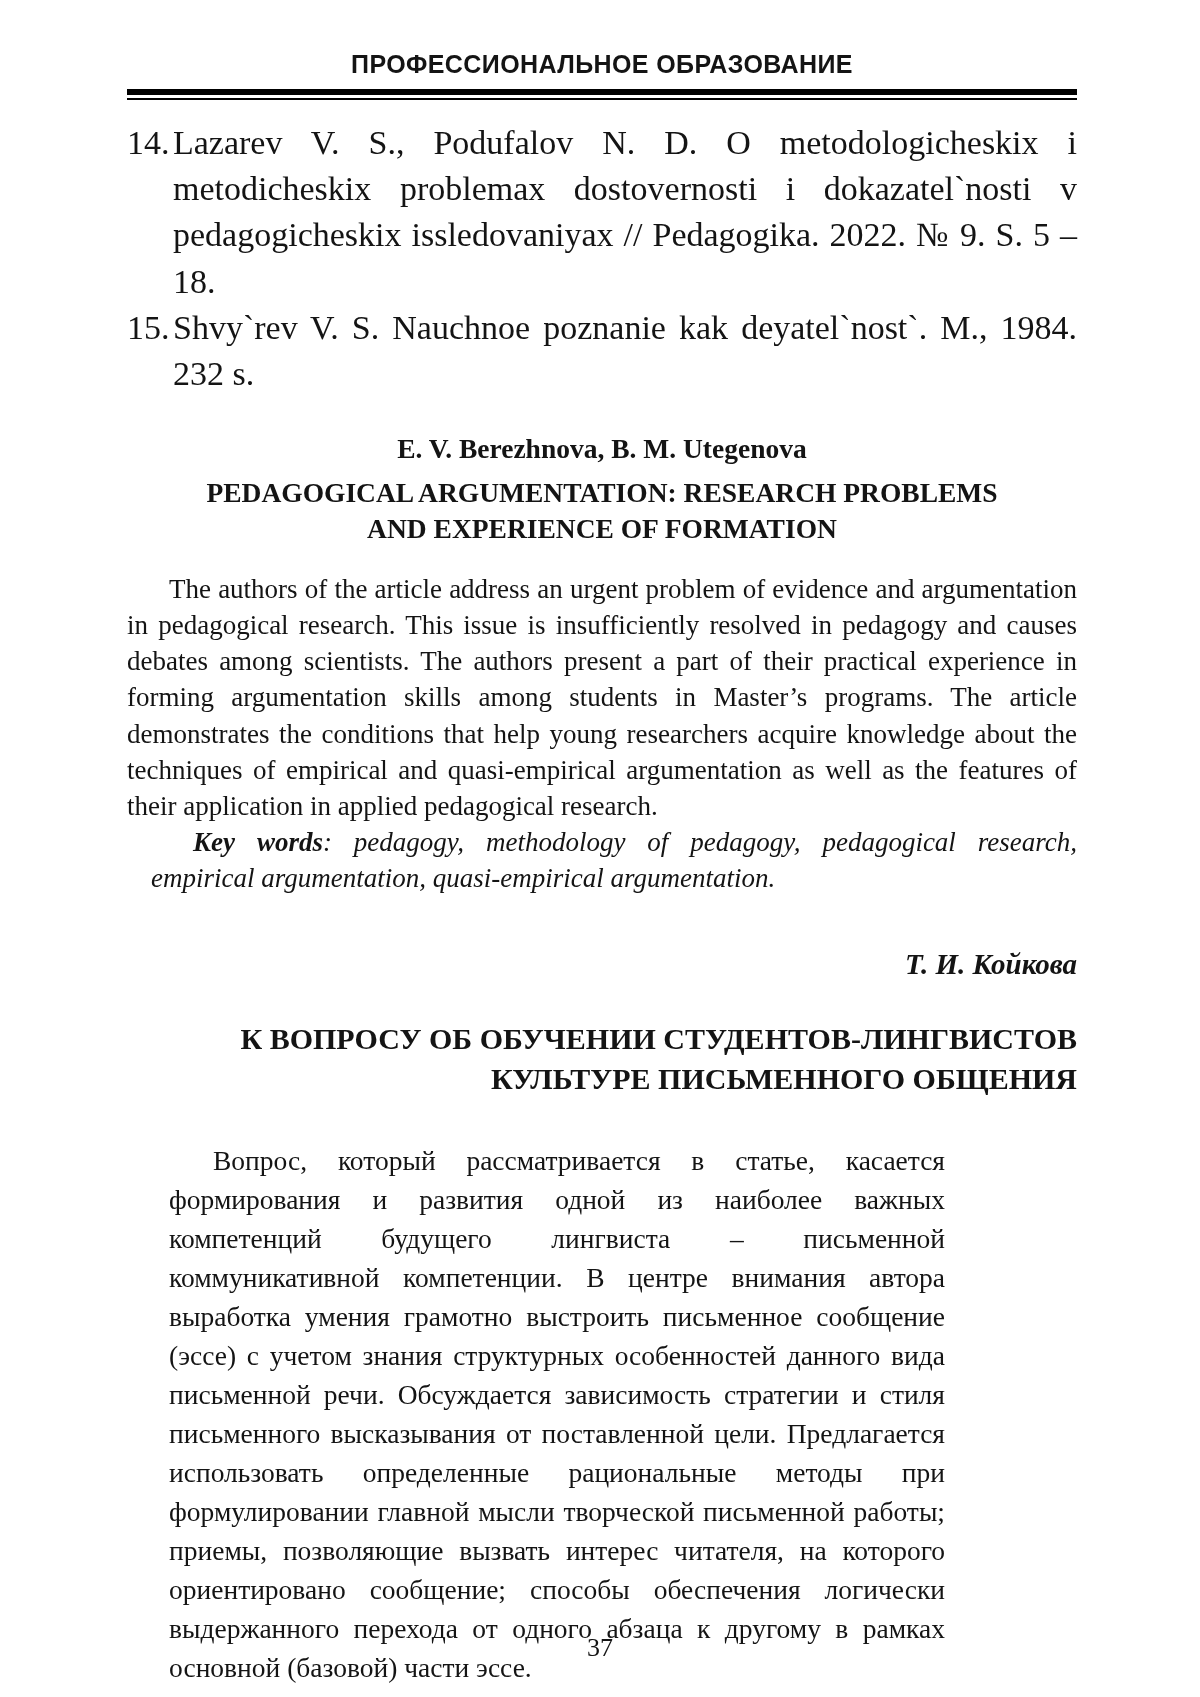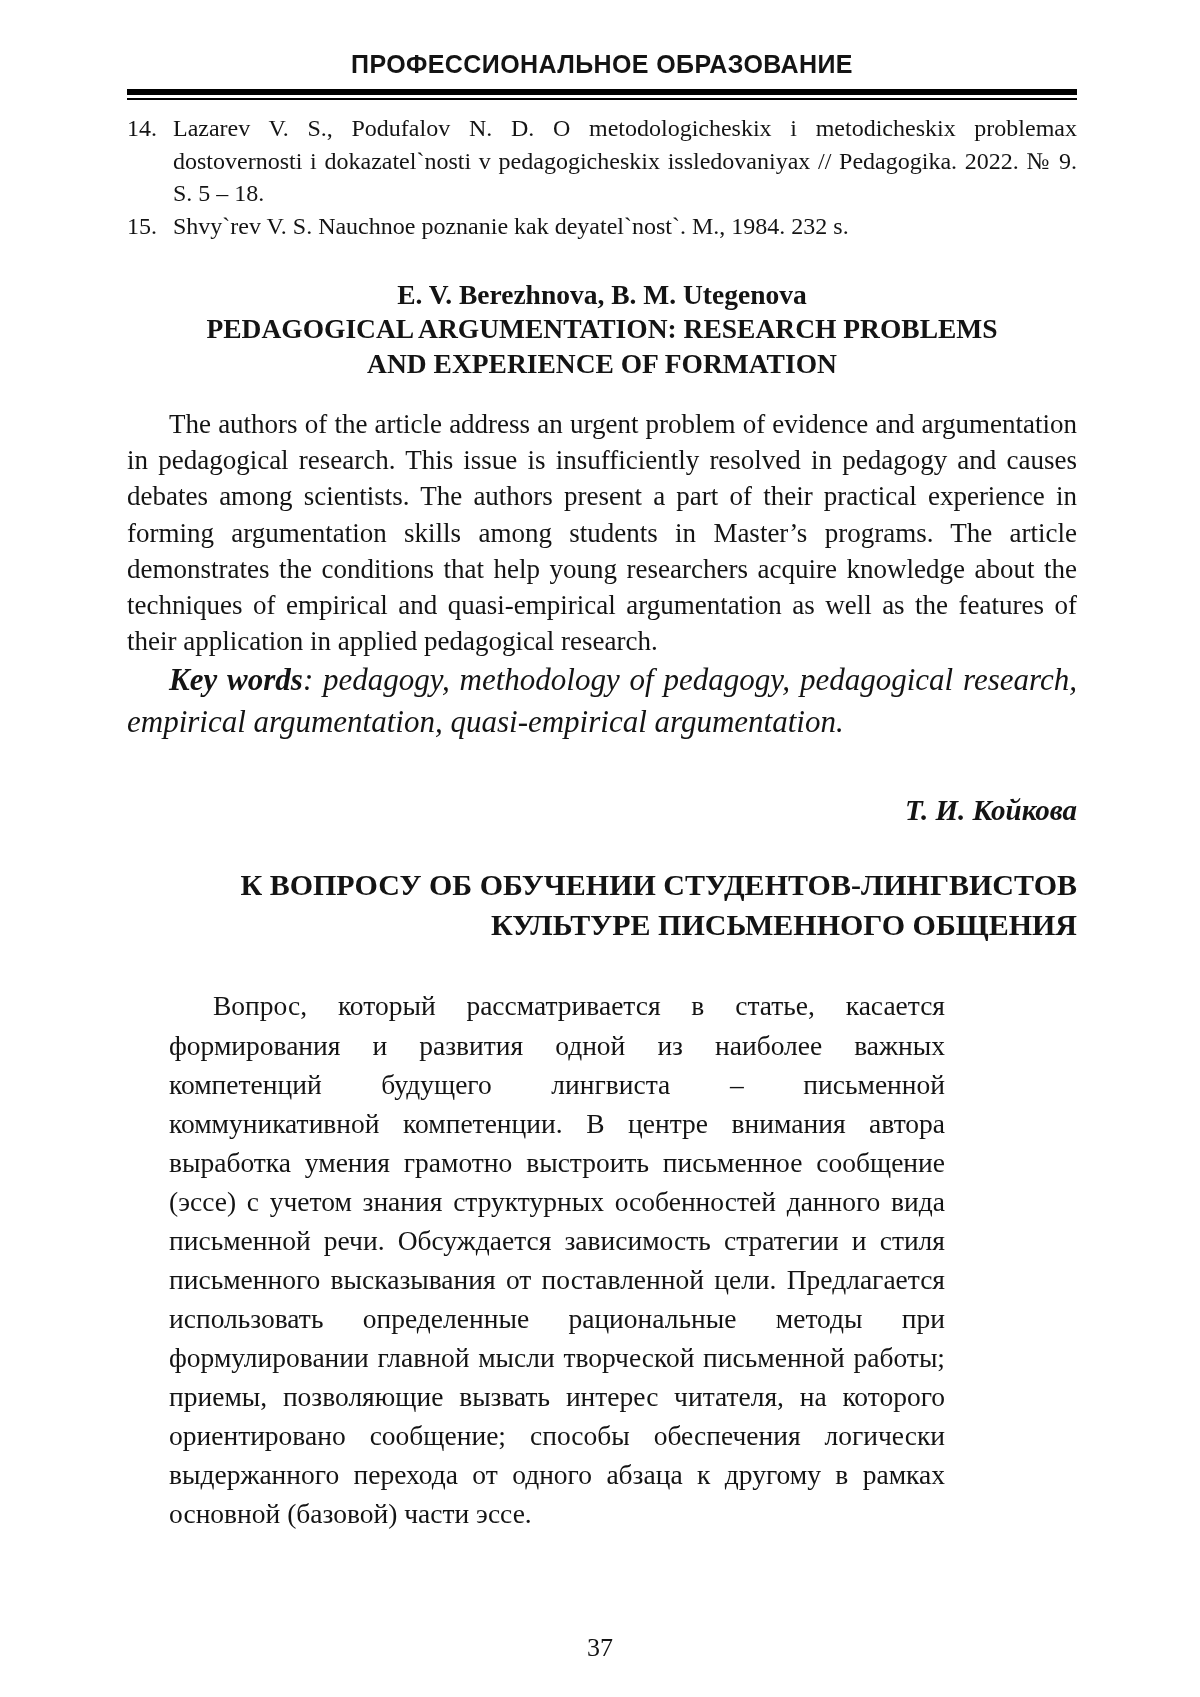--- a/index.html
+++ b/index.html
@@ -22,59 +22,61 @@
     font-size: 25px;
     letter-spacing: 0.4px;
   }
   .double-rule {
     margin-top: 10px;
     height: 3px;
     border-top: 6px solid #000;
     border-bottom: 2px solid #000;
   }
   .refs {
-    margin-top: 12px;
-    font-size: 24px;
+    margin-top: 20px;
+    font-size: 34px;
     line-height: 1.36;
   }
   .ref {
     display: flex;
   }
   .ref-num {
     flex: 0 0 46px;
   }
   .ref-text {
     flex: 1;
     text-align: justify;
   }
   .article-en { margin-top: 36px; }
   .authors-line {
     text-align: center;
     font-weight: 700;
     font-size: 27.5px;
   }
   .title-en {
+    margin-top: 10px;
     text-align: center;
     font-weight: 700;
     font-size: 27.5px;
     line-height: 1.3;
   }
   .abstract-en {
     margin-top: 24px;
     font-size: 27px;
     line-height: 1.34;
     text-align: justify;
     text-indent: 42px;
   }
   .keywords-en {
-    font-size: 31px;
+    font-size: 27px;
     line-height: 1.34;
     text-align: justify;
     text-indent: 42px;
     font-style: italic;
+    margin-left: 24px;
   }
   .kw-label { font-weight: 700; font-style: italic; }
   .article-ru { margin-top: 52px; }
   .udc {
     font-size: 28px;
   }
   .ru-author {
     text-align: right;
     font-weight: 700;
     font-style: italic;

